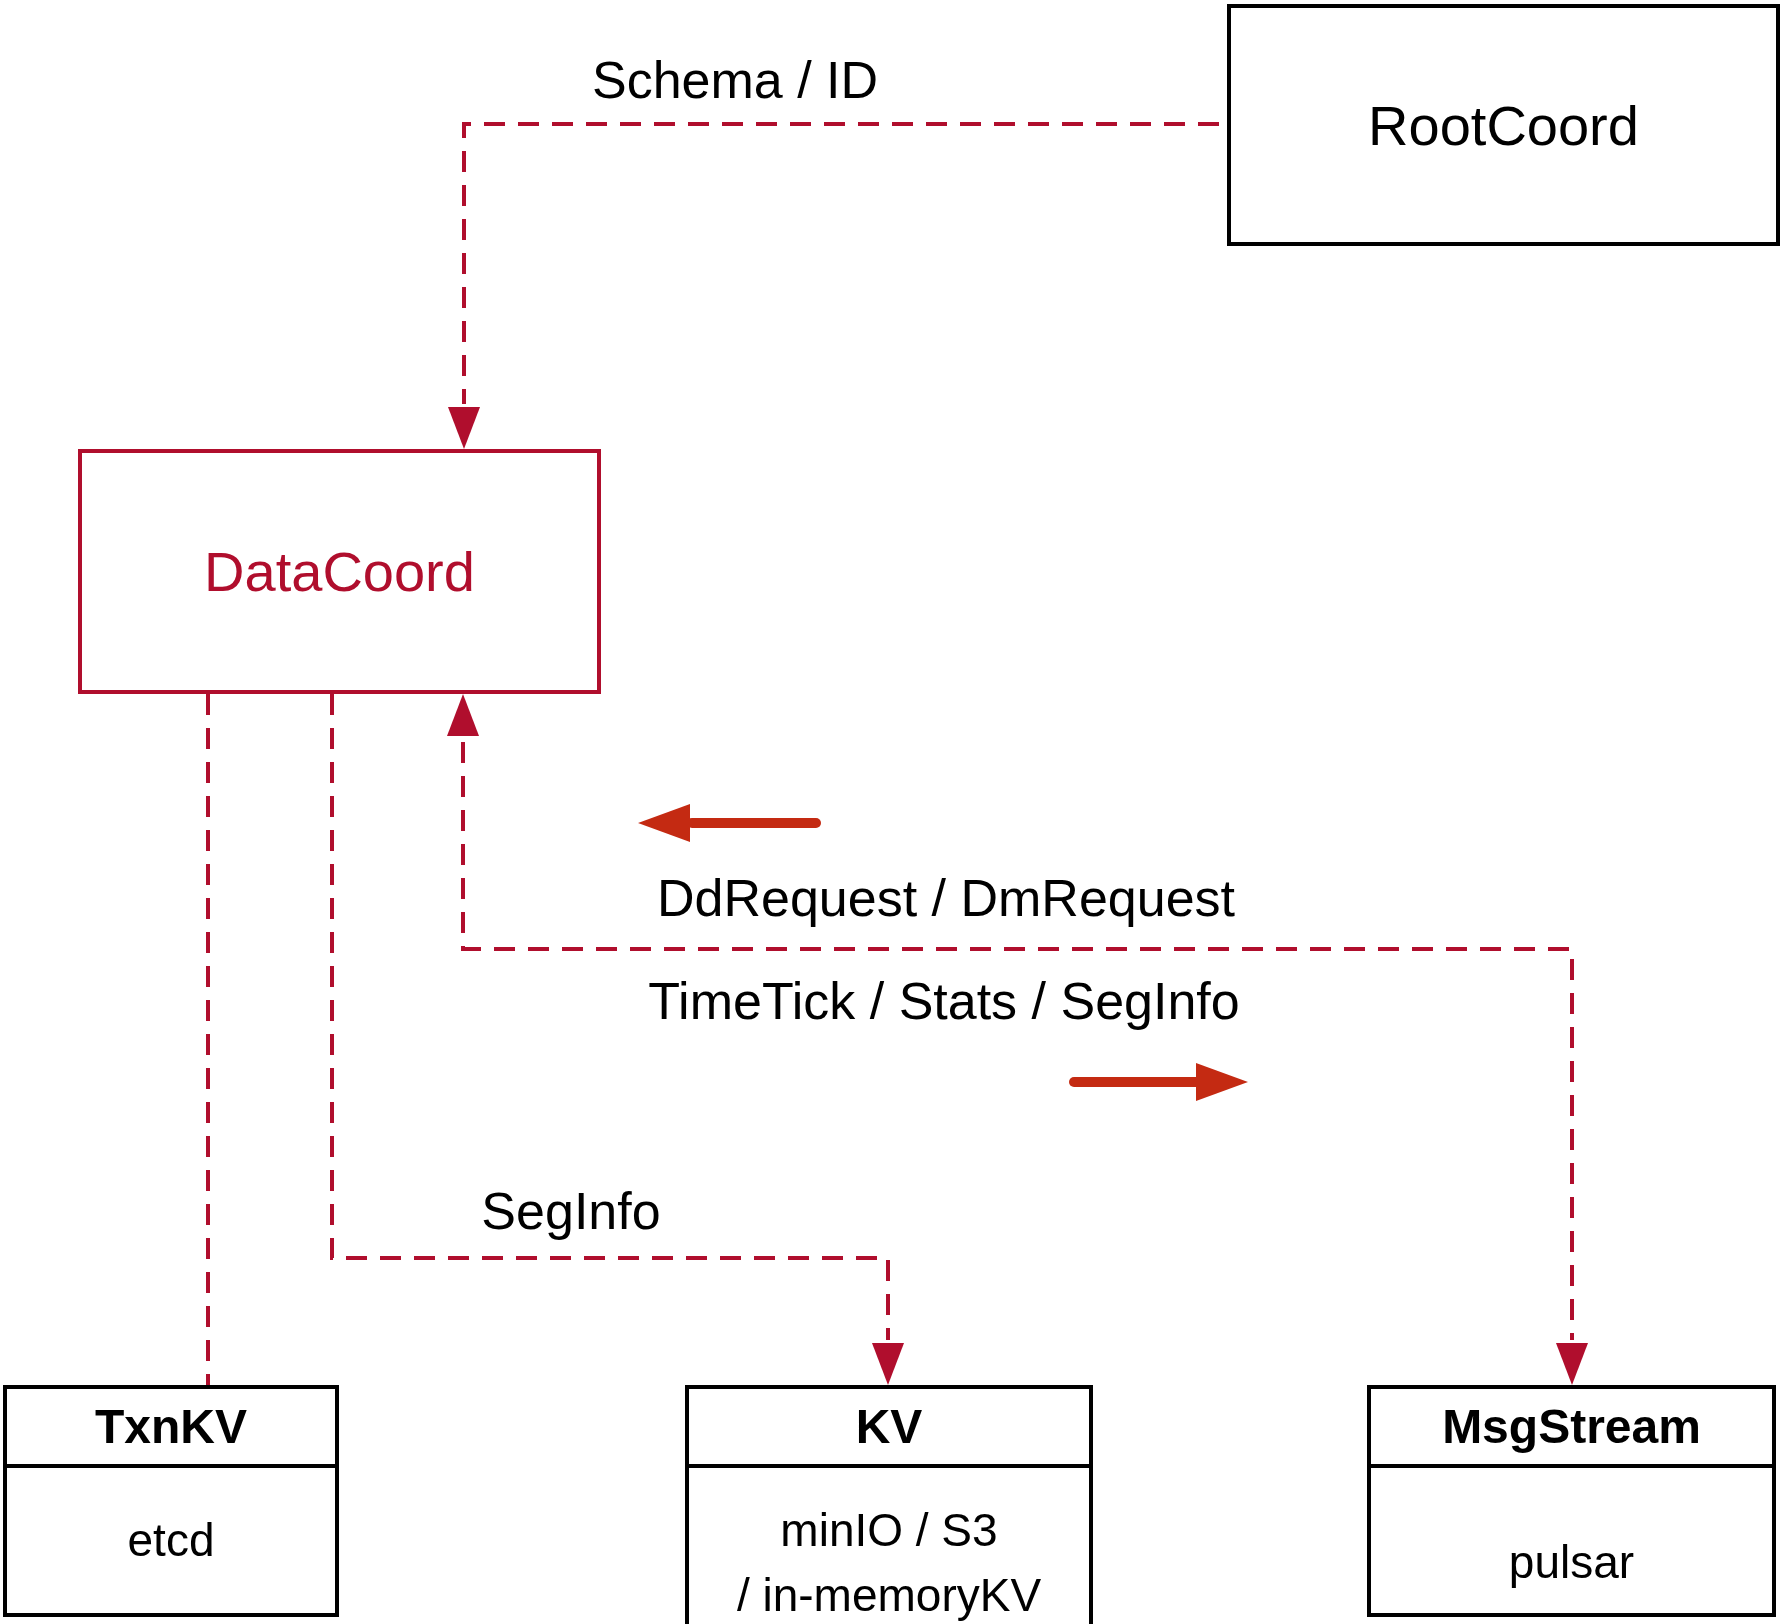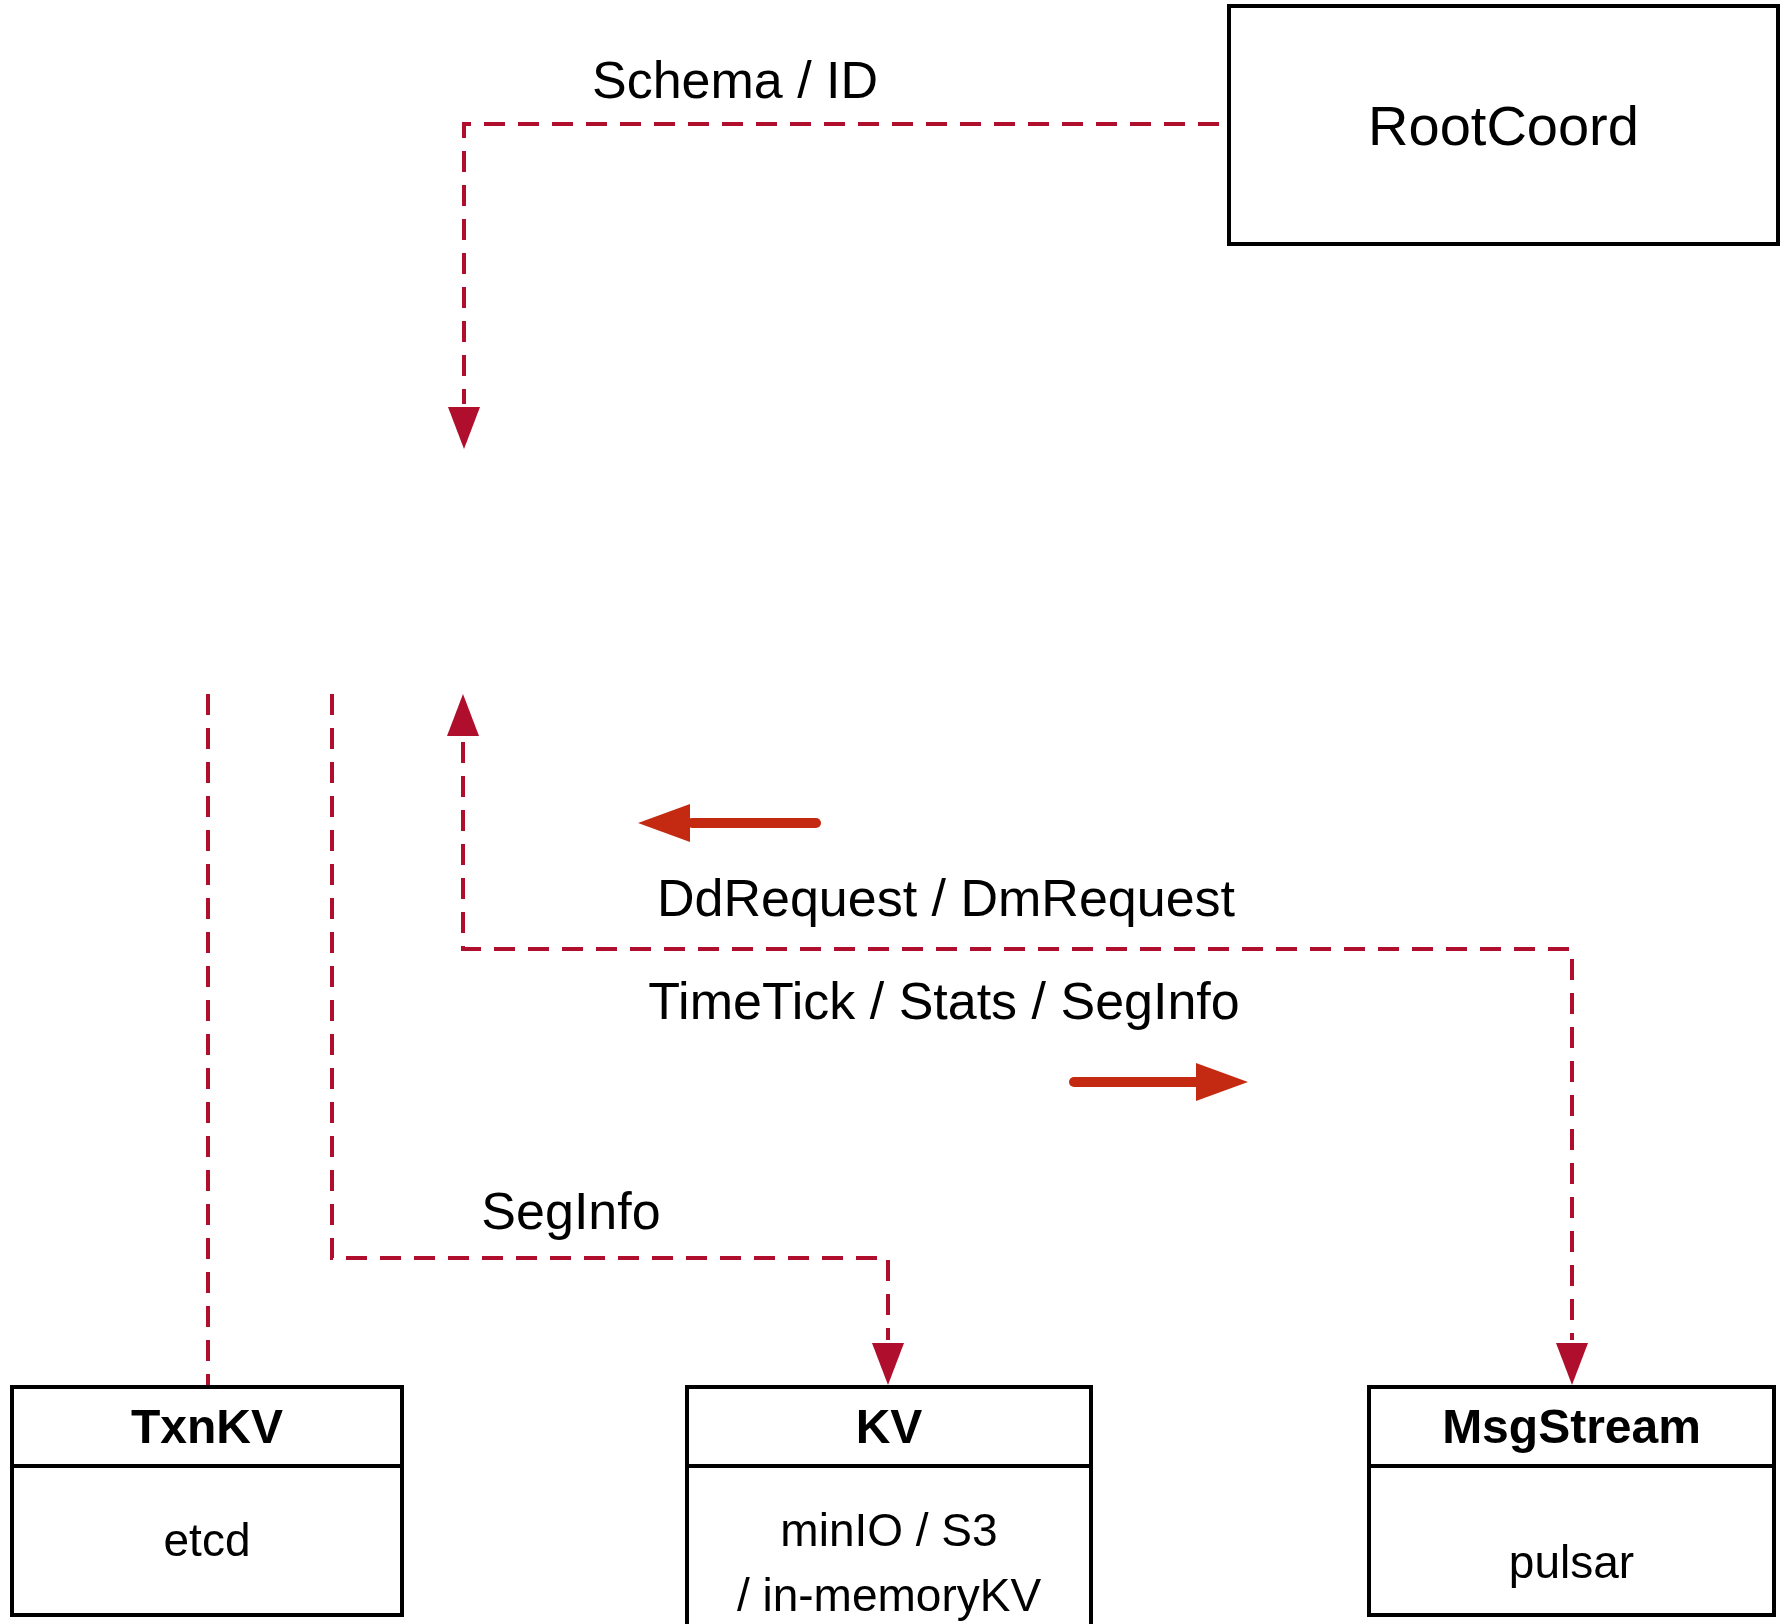--- a/index.html
+++ b/index.html
@@ -107,22 +107,25 @@
     <polygon points="638,823 690,804 690,842" fill="#c42a12"></polygon>
 
     <line x1="1074" y1="1082" x2="1198" y2="1082" stroke-width="10" stroke-linecap="round" stroke="#c42a12"></line>
     <polygon points="1248,1082 1196,1063 1196,1101" fill="#c42a12"></polygon>
   </svg>
 
   <div class="node node-plain" style="left:1219px; top:4px; width:553px; height:242px;">
     <span>RootCoord</span>
   </div>
 
+  <div class="node node-accent" style="left:70px; top:449px; width:523px; height:245px;">
+    <span>DataCoord</span>
+  </div>
 
-  <div class="tnode" style="left:10px; top:1385px; width:394px; height:232px;">
+  <div class="tnode" style="left:3px; top:1385px; width:336px; height:232px;">
     <div class="hdr">TxnKV</div>
     <div class="bod">
       <span>etcd</span>
     </div>
   </div>
 
   <div class="tnode" style="left:685px; top:1385px; width:408px; height:276px;">
     <div class="hdr">KV</div>
     <div class="bod">
       <span>minIO / S3</span>

